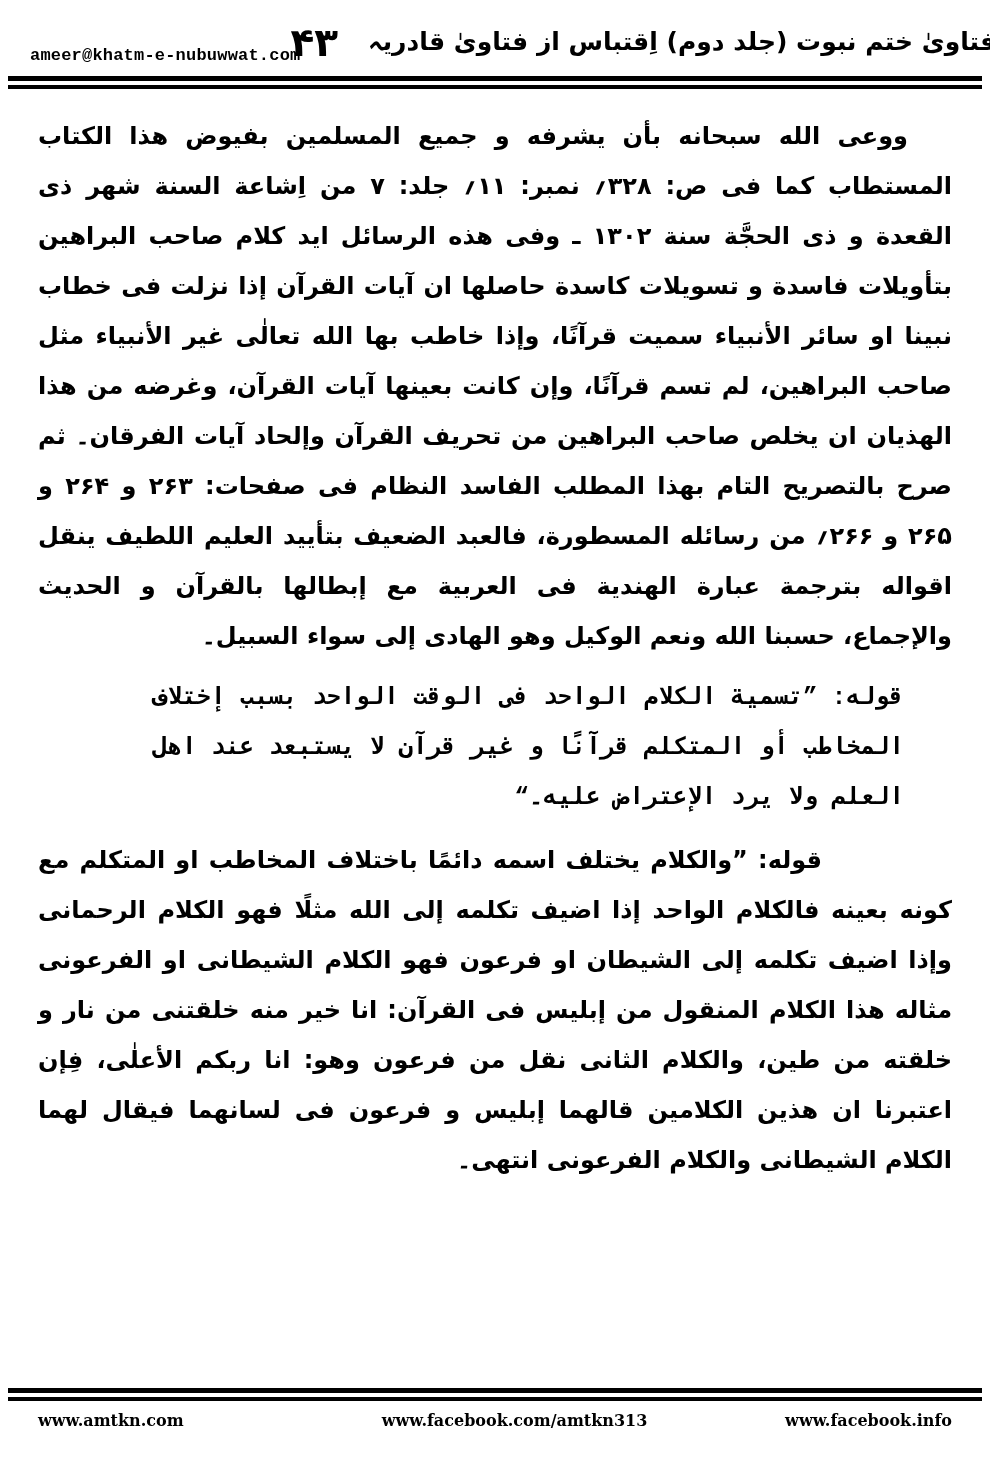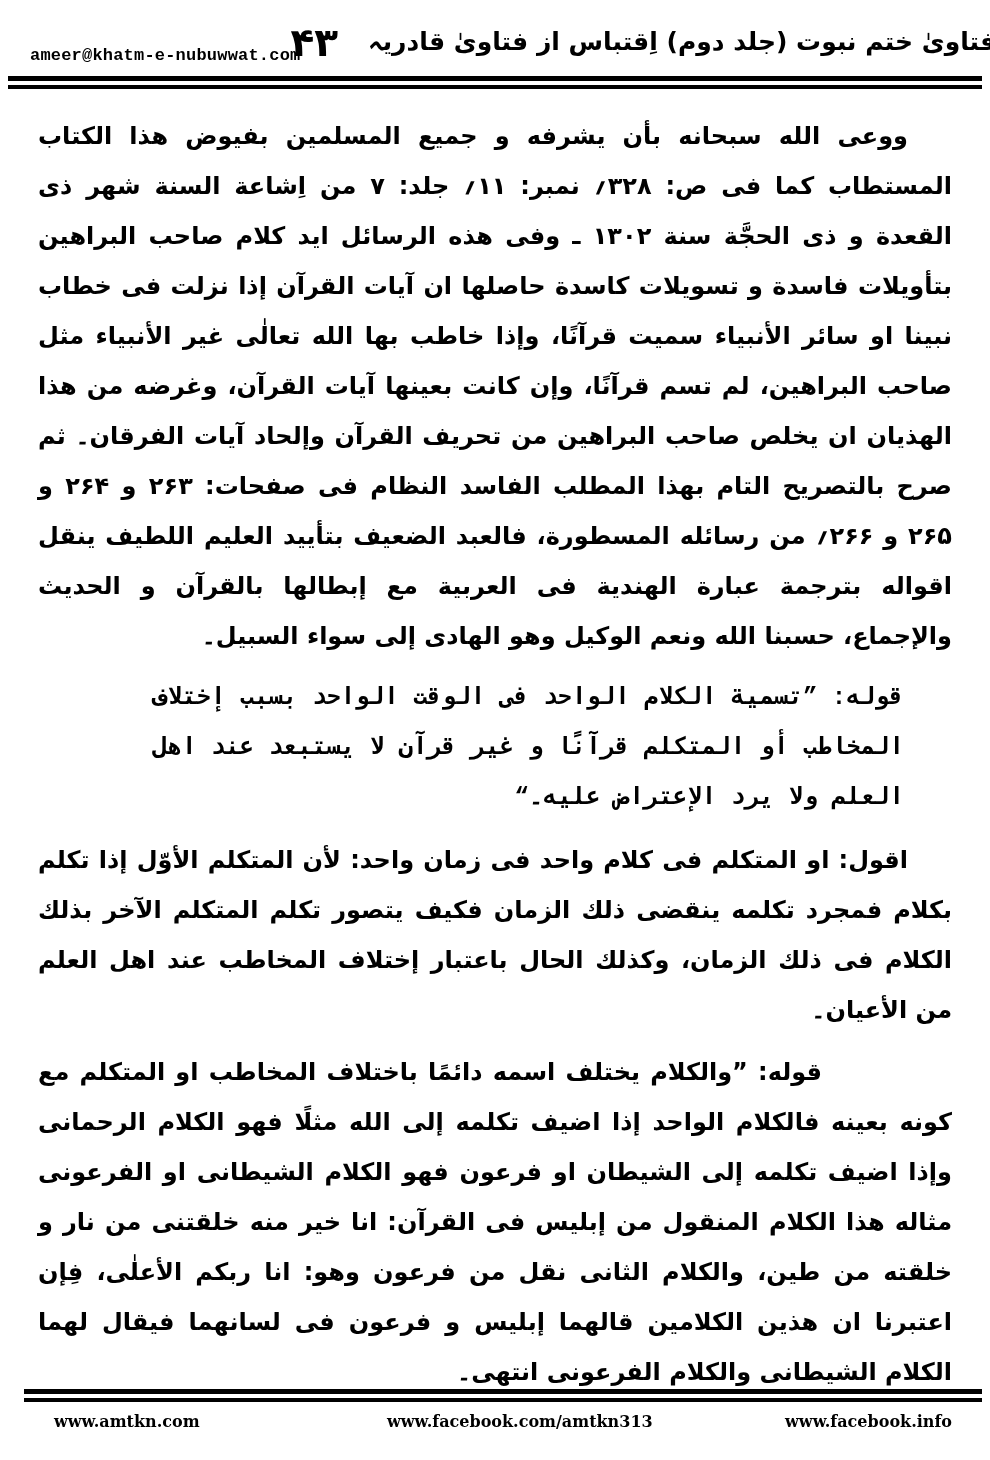--- a/index.html
+++ b/index.html
@@ -87,24 +87,23 @@
     font-family: Liberation Mono, monospace;
   }
   .para.quote-lead {
     text-indent: 130px;
   }
   
   .footer-bar {
     position: absolute;
     left: 0;
     right: 0;
-    bottom: 15px;
-    height: 56px;
+    bottom: 0;
+    height: 72px;
     box-sizing: border-box;
-    padding-left: 16px;
   }
   .footer-links {
     display: flex;
     align-items: center;
     justify-content: space-between;
     padding: 10px 38px 0 38px;
     font-family: "DejaVu Serif", serif;
     font-weight: bold;
     font-size: 16px;
   }
@@ -121,21 +120,20 @@
     <div class="header-email">ameer@khatm-e-nubuwwat.com</div>
     <div class="header-pagenum">۴۳</div>
     <div class="header-title">فتاویٰ ختم نبوت (جلد دوم) اِقتباس از فتاویٰ قادریہ</div>
   </header>
 
   <div class="double-rule"></div>
 
   <main class="doc-body">
     <p class="para indent">ووعى الله سبحانه بأن يشرفه و جميع المسلمين بفيوض هذا الكتاب المستطاب كما فى ص: ۳۲۸؍ نمبر: ۱۱؍ جلد: ۷ من اِشاعة السنة شهر ذى القعدة و ذى الحجَّة سنة ۱۳۰۲ ـ وفى هذه الرسائل ايد كلام صاحب البراهين بتأويلات فاسدة و تسويلات كاسدة حاصلها ان آيات القرآن إذا نزلت فى خطاب نبينا او سائر الأنبياء سميت قرآنًا، وإذا خاطب بها الله تعالٰى غير الأنبياء مثل صاحب البراهين، لم تسم قرآنًا، وإن كانت بعينها آيات القرآن، وغرضه من هذا الهذيان ان يخلص صاحب البراهين من تحريف القرآن وإلحاد آيات الفرقان۔ ثم صرح بالتصريح التام بهذا المطلب الفاسد النظام فى صفحات: ۲۶۳ و ۲۶۴ و ۲۶۵ و ۲۶۶؍ من رسائله المسطورة، فالعبد الضعيف بتأييد العليم اللطيف ينقل اقواله بترجمة عبارة الهندية فى العربية مع إبطالها بالقرآن و الحديث والإجماع، حسبنا الله ونعم الوكيل وهو الهادى إلى سواء السبيل۔</p>
     <p class="para quote-centered">قوله: ”تسمية الكلام الواحد فى الوقت الواحد بسبب إختلاف المخاطب أو المتكلم قرآنًا و غير قرآن لا يستبعد عند اهل العلم ولا يرد الإعتراض عليه۔“</p>
-    <p class="para indent">اقول: او المتكلم فى كلام واحد فى زمان واحد: لأن المتكلم الأوّل إذا تكلم بكلام فمجرد تكلمه ينقضى ذلك الزمان فكيف يتصور تكلم المتكلم الآخر بذلك الكلام فى ذلك الزمان، وكذلك الحال باعتبار إختلاف المخاطب عند اهل العلم من الأعيان۔</p>
     <p class="para quote-lead">قوله: ”والكلام يختلف اسمه دائمًا باختلاف المخاطب او المتكلم مع كونه بعينه فالكلام الواحد إذا اضيف تكلمه إلى الله مثلًا فهو الكلام الرحمانى وإذا اضيف تكلمه إلى الشيطان او فرعون فهو الكلام الشيطانى او الفرعونى مثاله هذا الكلام المنقول من إبليس فى القرآن: انا خير منه خلقتنى من نار و خلقته من طين، والكلام الثانى نقل من فرعون وهو: انا ربكم الأعلٰى، فِإن اعتبرنا ان هذين الكلامين قالهما إبليس و فرعون فى لسانهما فيقال لهما الكلام الشيطانى والكلام الفرعونى انتهى۔</p>
 
   </main>
 
   <footer class="footer-bar">
     <div class="double-rule footer-rule"></div>
     <div class="footer-links">
       <span class="footer-link-left">www.amtkn.com</span>
       <span class="footer-link-center">www.facebook.com/amtkn313</span>
       <span class="footer-link-right">www.facebook.info</span>

